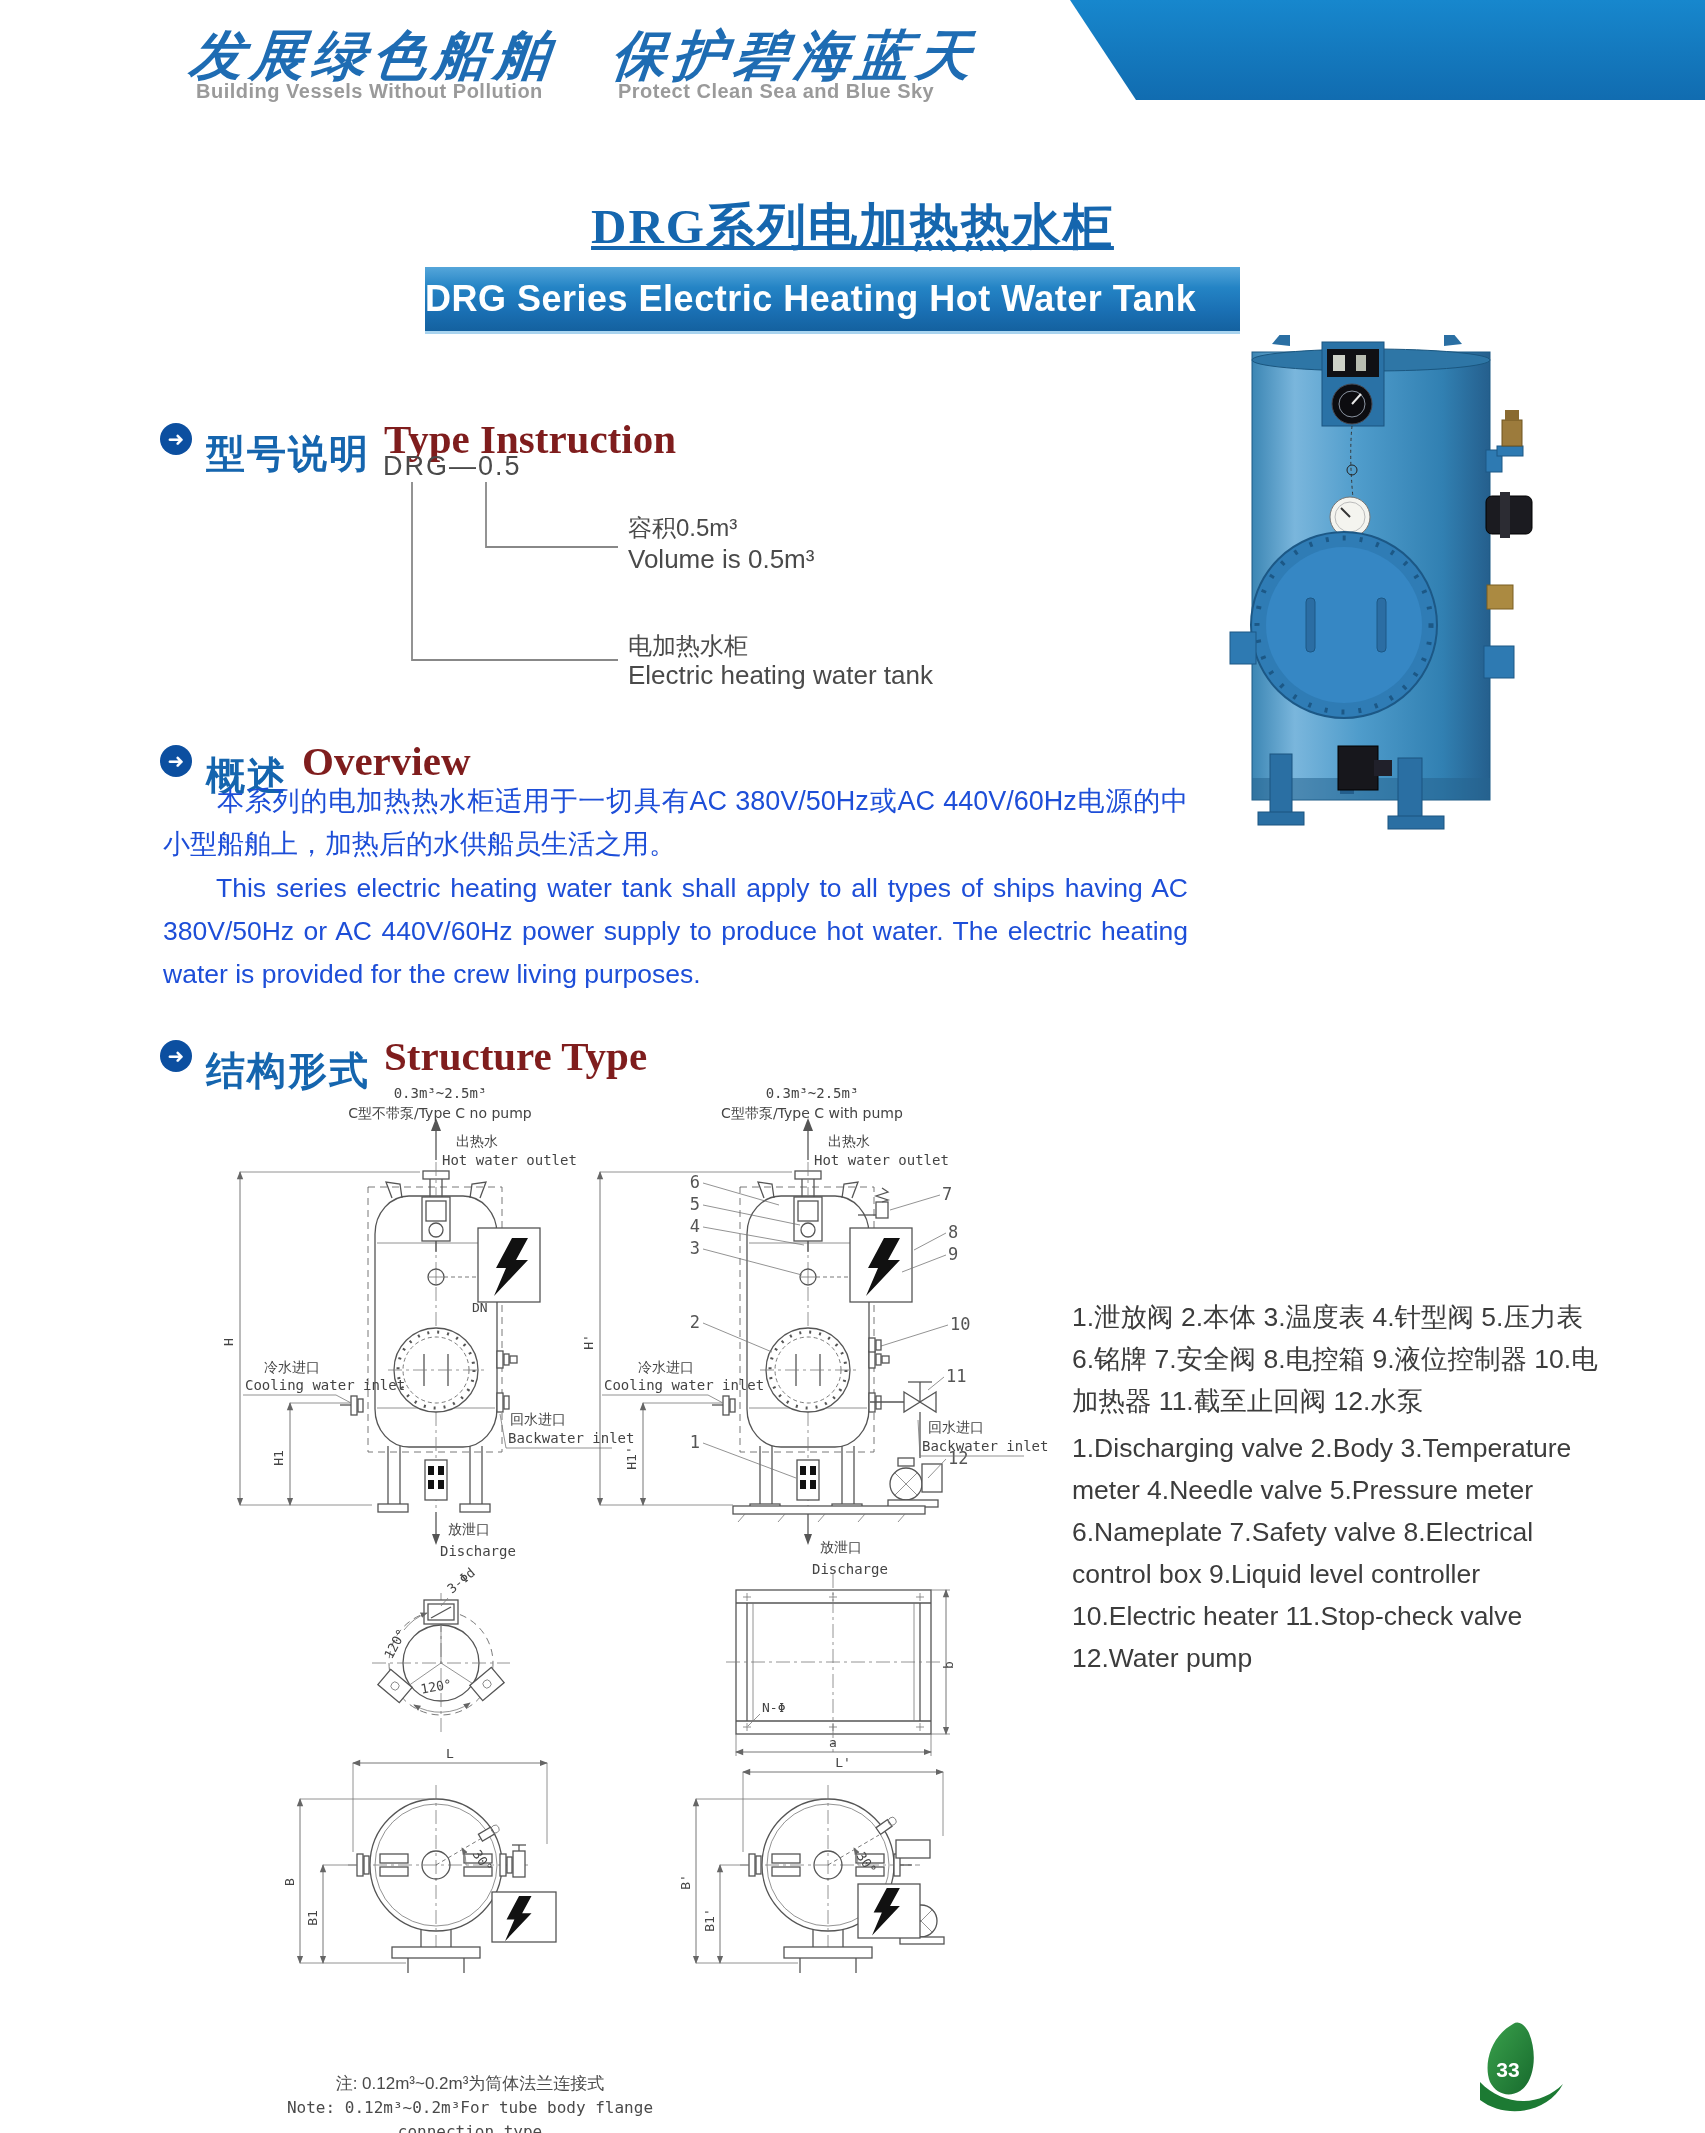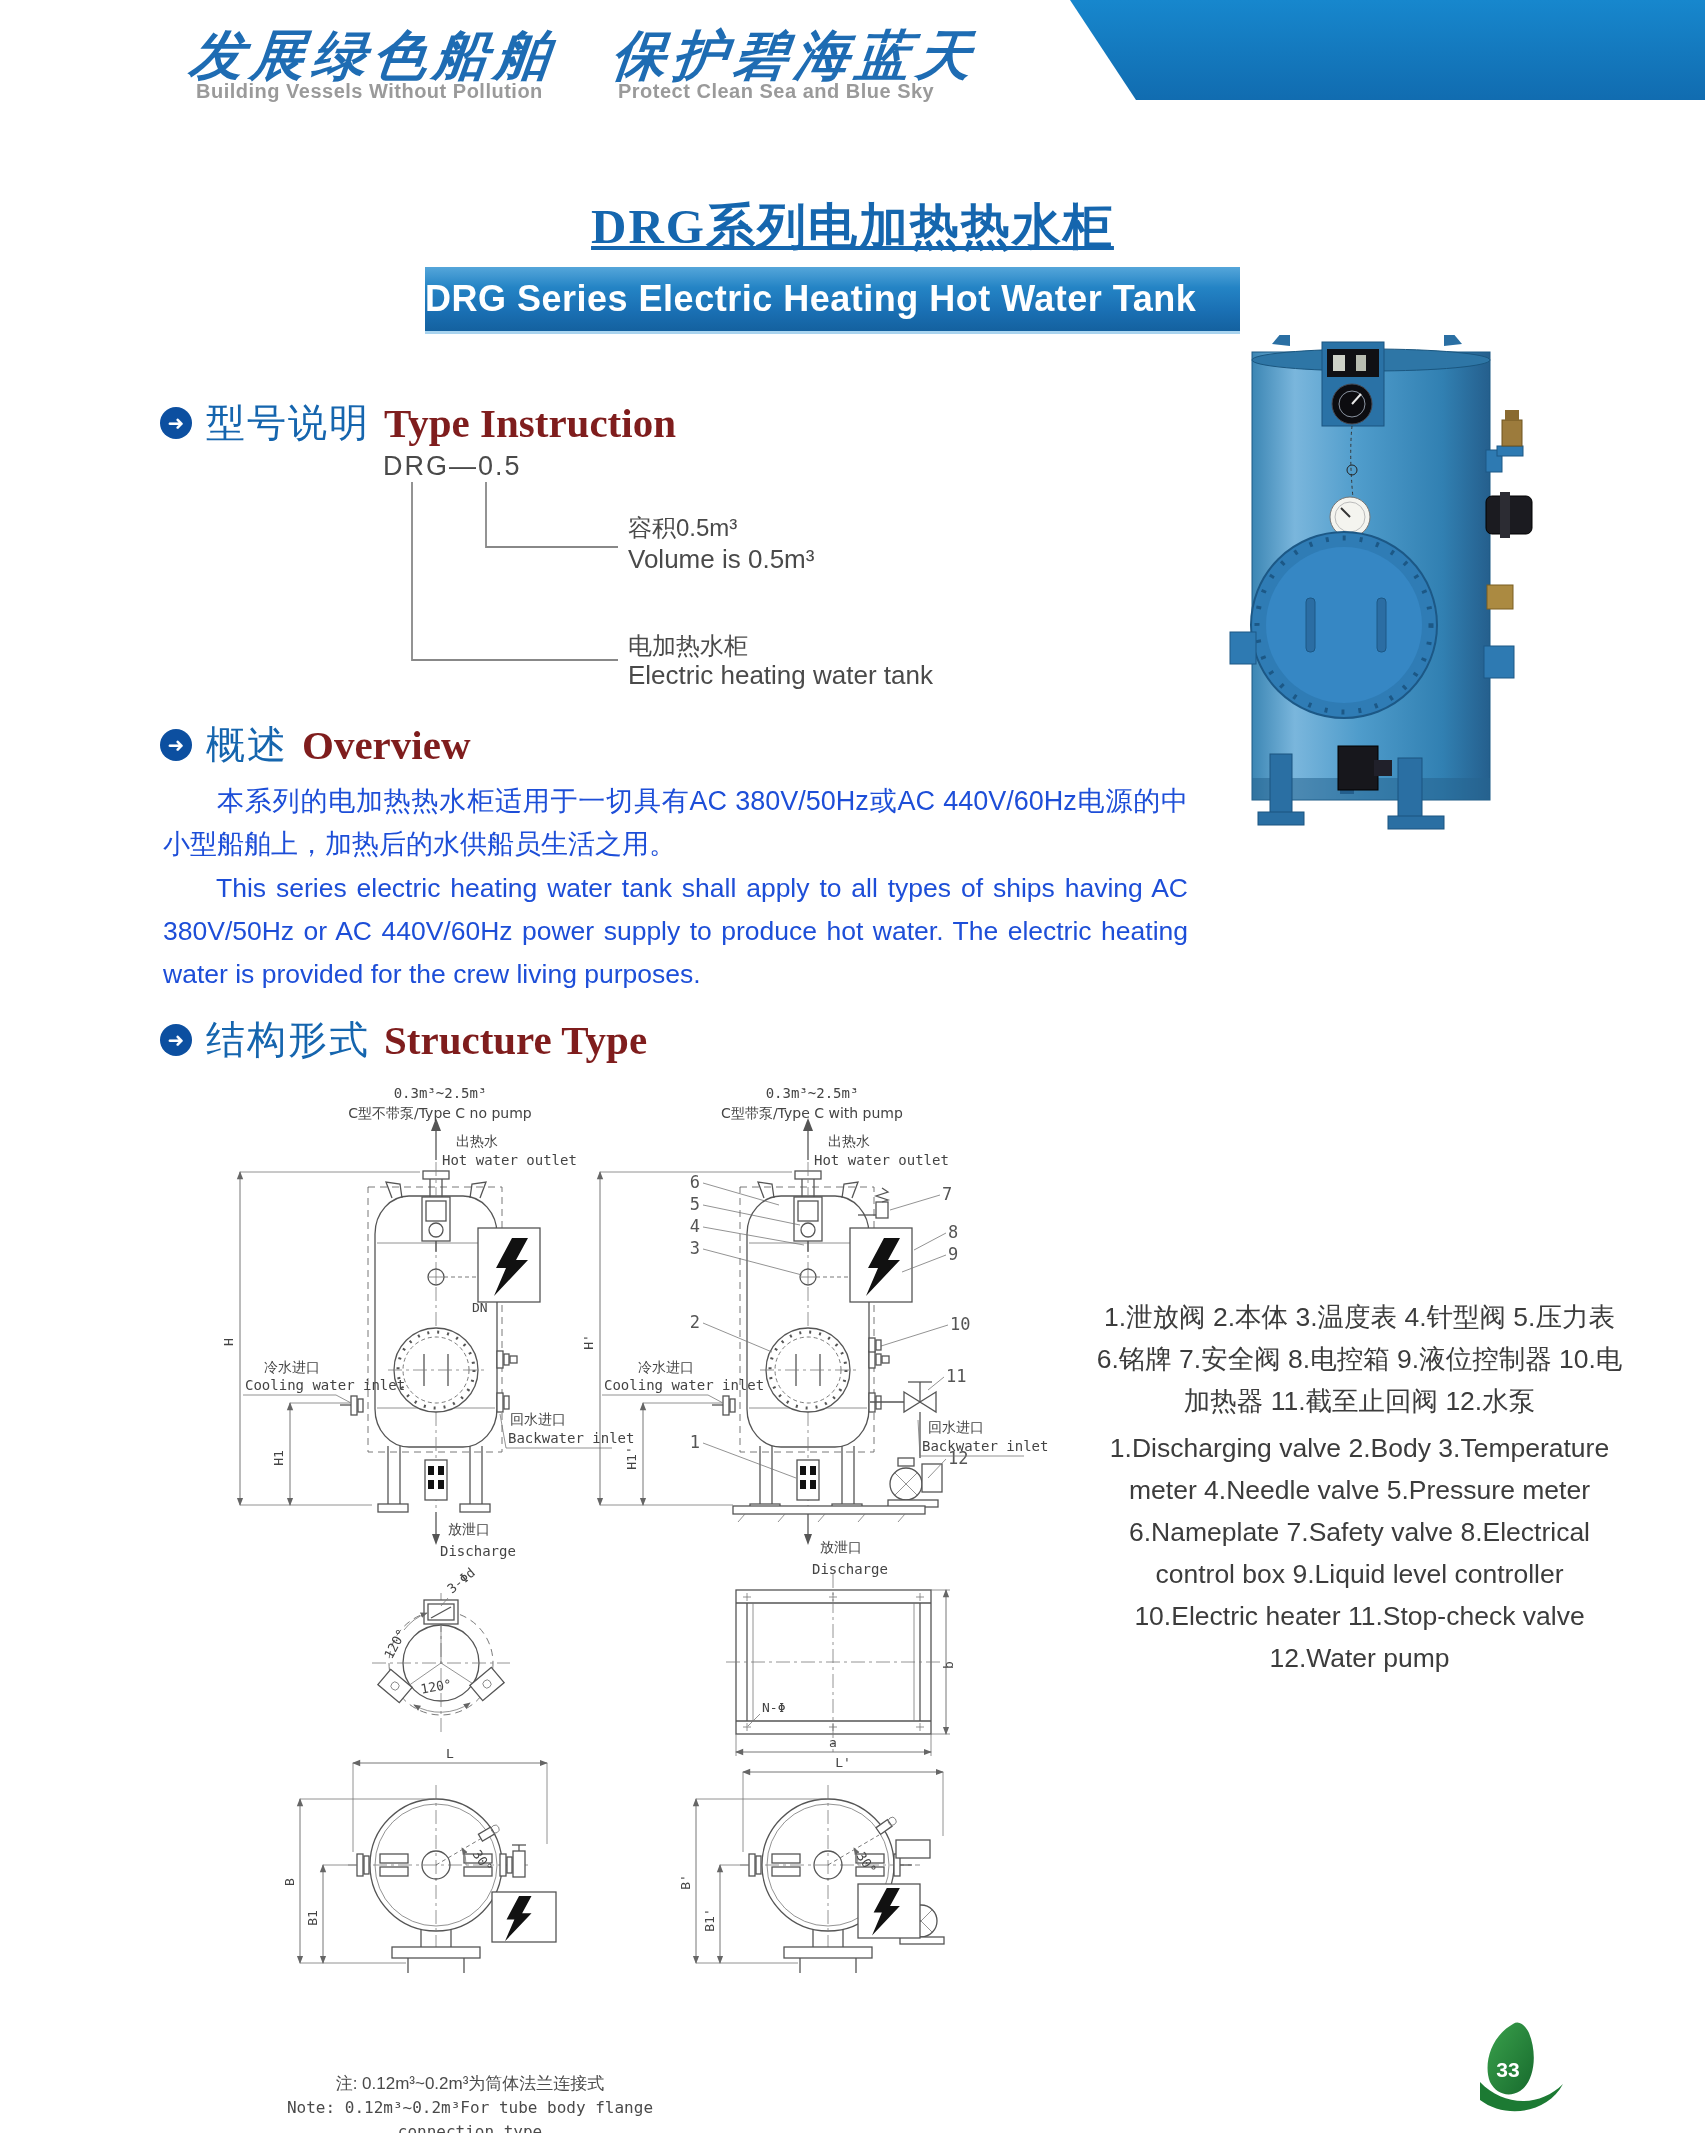--- a/index.html
+++ b/index.html
@@ -21,36 +21,36 @@
     color:#1566ae;letter-spacing:2px;}
   .banner{position:absolute;left:425px;top:267px;width:815px;height:64px;
     background:linear-gradient(180deg,#55a6da 0%,#2484c5 32%,#1a70b4 68%,#14619f 100%);
     border-bottom:3px solid #a9d4ef;display:flex;align-items:center;}
   .banner span{color:#fff;font-weight:bold;font-size:36px;letter-spacing:.5px;}
 
   
   .sec-head{position:absolute;left:160px;display:flex;align-items:center;gap:14px;}
   .bullet{width:32px;height:32px;border-radius:50%;background:#0c4fa0;color:#fff;
     display:flex;align-items:center;justify-content:center;font-size:20px;flex:0 0 32px;}
-  .sec-zh{font-size:39px;font-weight:normal;color:#1565ae;letter-spacing:2px;}
+  .sec-zh{font-size:39px;font-weight:bold;color:#1565ae;letter-spacing:2px;margin-top:31px;}
   .sec-en{font-family:"Liberation Serif","DejaVu Serif",serif;font-size:41px;font-weight:bold;color:#7f1d1d;}
 
   
   .model-txt{position:absolute;left:383px;top:451px;font-size:27px;color:#4a4a4a;letter-spacing:2px;}
   .ti-label-zh{position:absolute;font-size:24px;color:#4a4a4a;}
   .ti-label-en{position:absolute;font-size:26px;color:#4a4a4a;}
 
   
   .para{position:absolute;left:163px;width:1025px;text-align:justify;color:#1d4ed8;}
   .para.zh{top:780px;font-size:27px;line-height:43px;text-indent:2em;}
   .para.en{top:867px;font-size:26.5px;line-height:43px;text-indent:2em;}
 
   
   .parts{position:absolute;left:1072px;top:1296px;width:575px;font-size:26.5px;color:#3c3c3c;}
-  .parts div{line-height:42px;white-space:nowrap;text-align:center;}
+  .parts div{line-height:42px;white-space:nowrap;}
   .parts .en-block{margin-top:5px;}
 
   
   .note{position:absolute;left:255px;top:2072px;width:430px;text-align:center;color:#4a4a4a;}
   .note .n1{font-size:17px;line-height:24px;}
   .note .n2{font-size:16px;font-family:"DejaVu Sans Mono",monospace;line-height:24px;}
 
   
   svg .ln{fill:none;stroke:#555;stroke-width:1.3px;}
   svg .fw{fill:#fff;stroke:#555;stroke-width:1.3px;}

